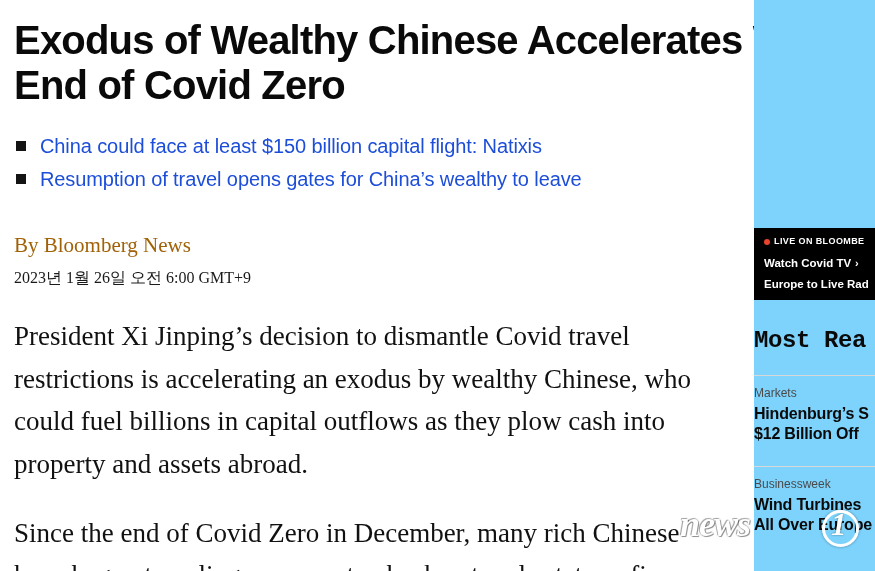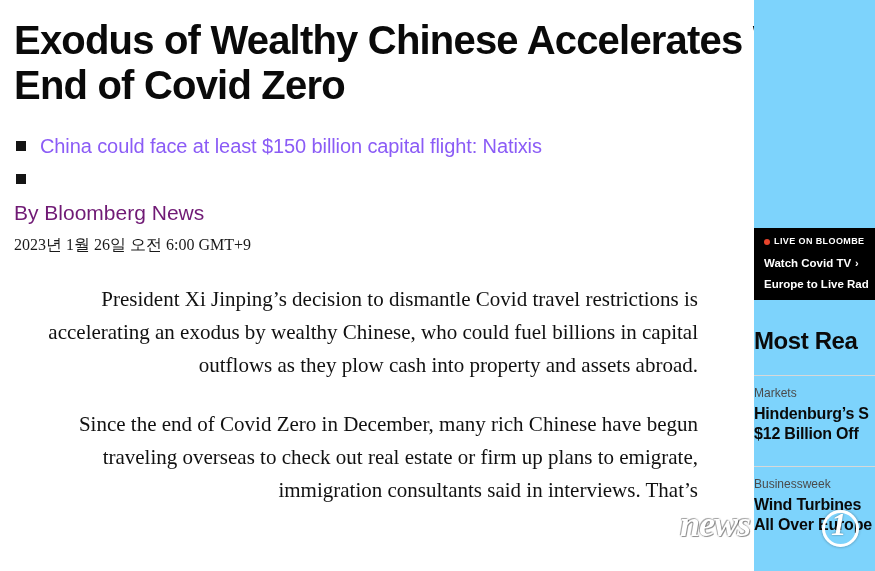--- a/index.html
+++ b/index.html
@@ -43,56 +43,55 @@
   .bullets {
     list-style: none;
     margin: 22px 0 0 0;
     padding: 0;
   }
   .bullets li {
     position: relative;
     padding-left: 26px;
     font-size: 20px;
     line-height: 1.62;
-    color: #8b5cf6;
+    color: #1d4ed8;
     letter-spacing: -0.1px;
   }
   .bullets li .sq {
     position: absolute;
     left: 2px;
     top: 11px;
     width: 10px;
     height: 10px;
     background: #141414;
     display: inline-block;
   }
 
   .byline {
-    font-family: Liberation Sans, sans-serif;
+    font-family: Liberation Serif, serif;
     font-size: 21px;
-    color: #701a75;
+    color: #a16207;
     margin-top: 36px;
     line-height: 1.35;
   }
   .timestamp {
     font-family: "Liberation Serif", serif;
     font-size: 16px;
     color: #1a1a1a;
     margin-top: 7px;
     line-height: 1.4;
   }
 
   .body-p {
     font-family: "Liberation Serif", serif;
-    font-size: 21px;
+    font-size: 27px;
     line-height: 1.58;
     color: #111111;
     margin: 26px 0 0 0;
     width: 684px;
-    text-align: right;
   }
   .body-p.second {
     margin-top: 26px;
   }
 
   
   .rail {
     position: absolute;
     left: 754px;
     top: 0;
@@ -154,21 +153,21 @@
     font-weight: bold;
     margin-top: 9px;
     white-space: nowrap;
     color: #ffffff;
   }
 
   .most-read {
     position: absolute;
     left: 0px;
     top: 327px;
-    font-family: Liberation Sans, sans-serif;
+    font-family: Liberation Mono, monospace;
     font-weight: bold;
     font-size: 24px;
     letter-spacing: -0.4px;
     color: #0a0a0a;
     white-space: nowrap;
   }
 
   .rail-rule {
     position: absolute;
     left: 0px;
@@ -259,20 +258,21 @@
 
     <h1 class="headline">Exodus of Wealthy Chinese Accelerates With End of Covid Zero</h1>
 
     <ul class="bullets">
       <li>
         <span class="sq"></span>
         <span>China could face at least $150 billion capital flight: Natixis</span>
       </li>
       <li>
         <span class="sq"></span>
+        <span>Resumption of travel opens gates for China’s wealthy to leave</span>
       </li>
     </ul>
 
     <div class="byline">By Bloomberg News</div>
     <div class="timestamp">2023년 1월 26일 오전 6:00 GMT+9</div>
 
     <p class="body-p">President Xi Jinping’s decision to dismantle Covid travel restrictions is accelerating an exodus by wealthy Chinese, who could fuel billions in capital outflows as they plow cash into property and assets abroad.</p>
     <p class="body-p second">Since the end of Covid Zero in December, many rich Chinese have begun traveling overseas to check out real estate or firm up plans to emigrate, immigration consultants said in interviews. That’s</p>
   </div>
 

